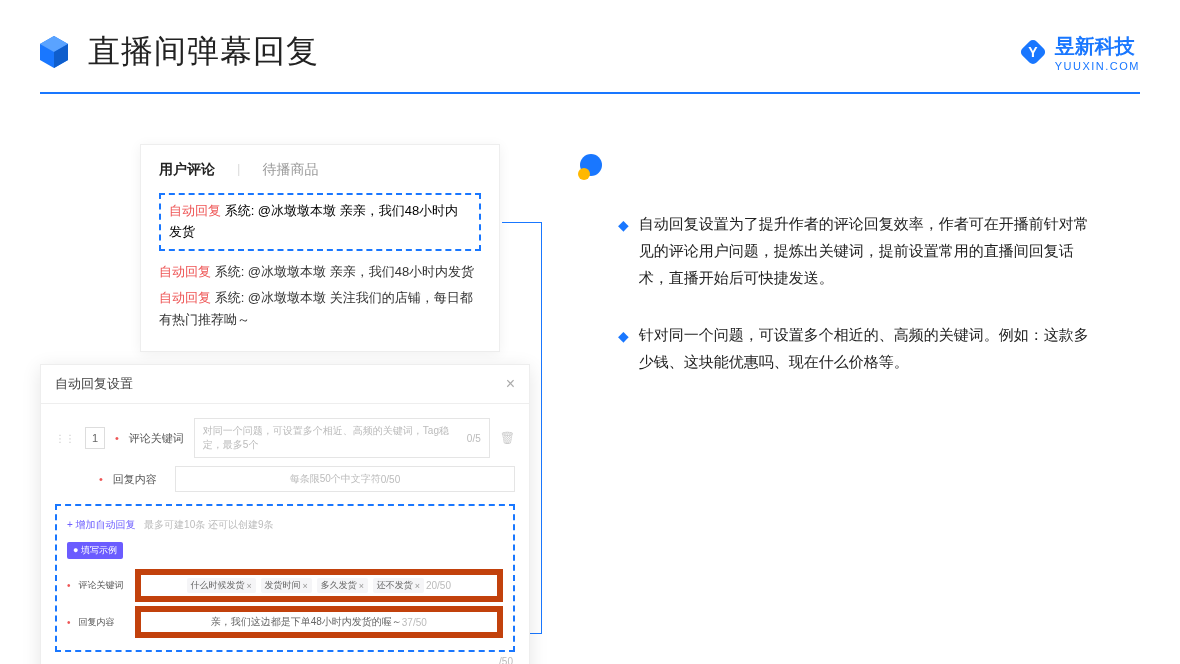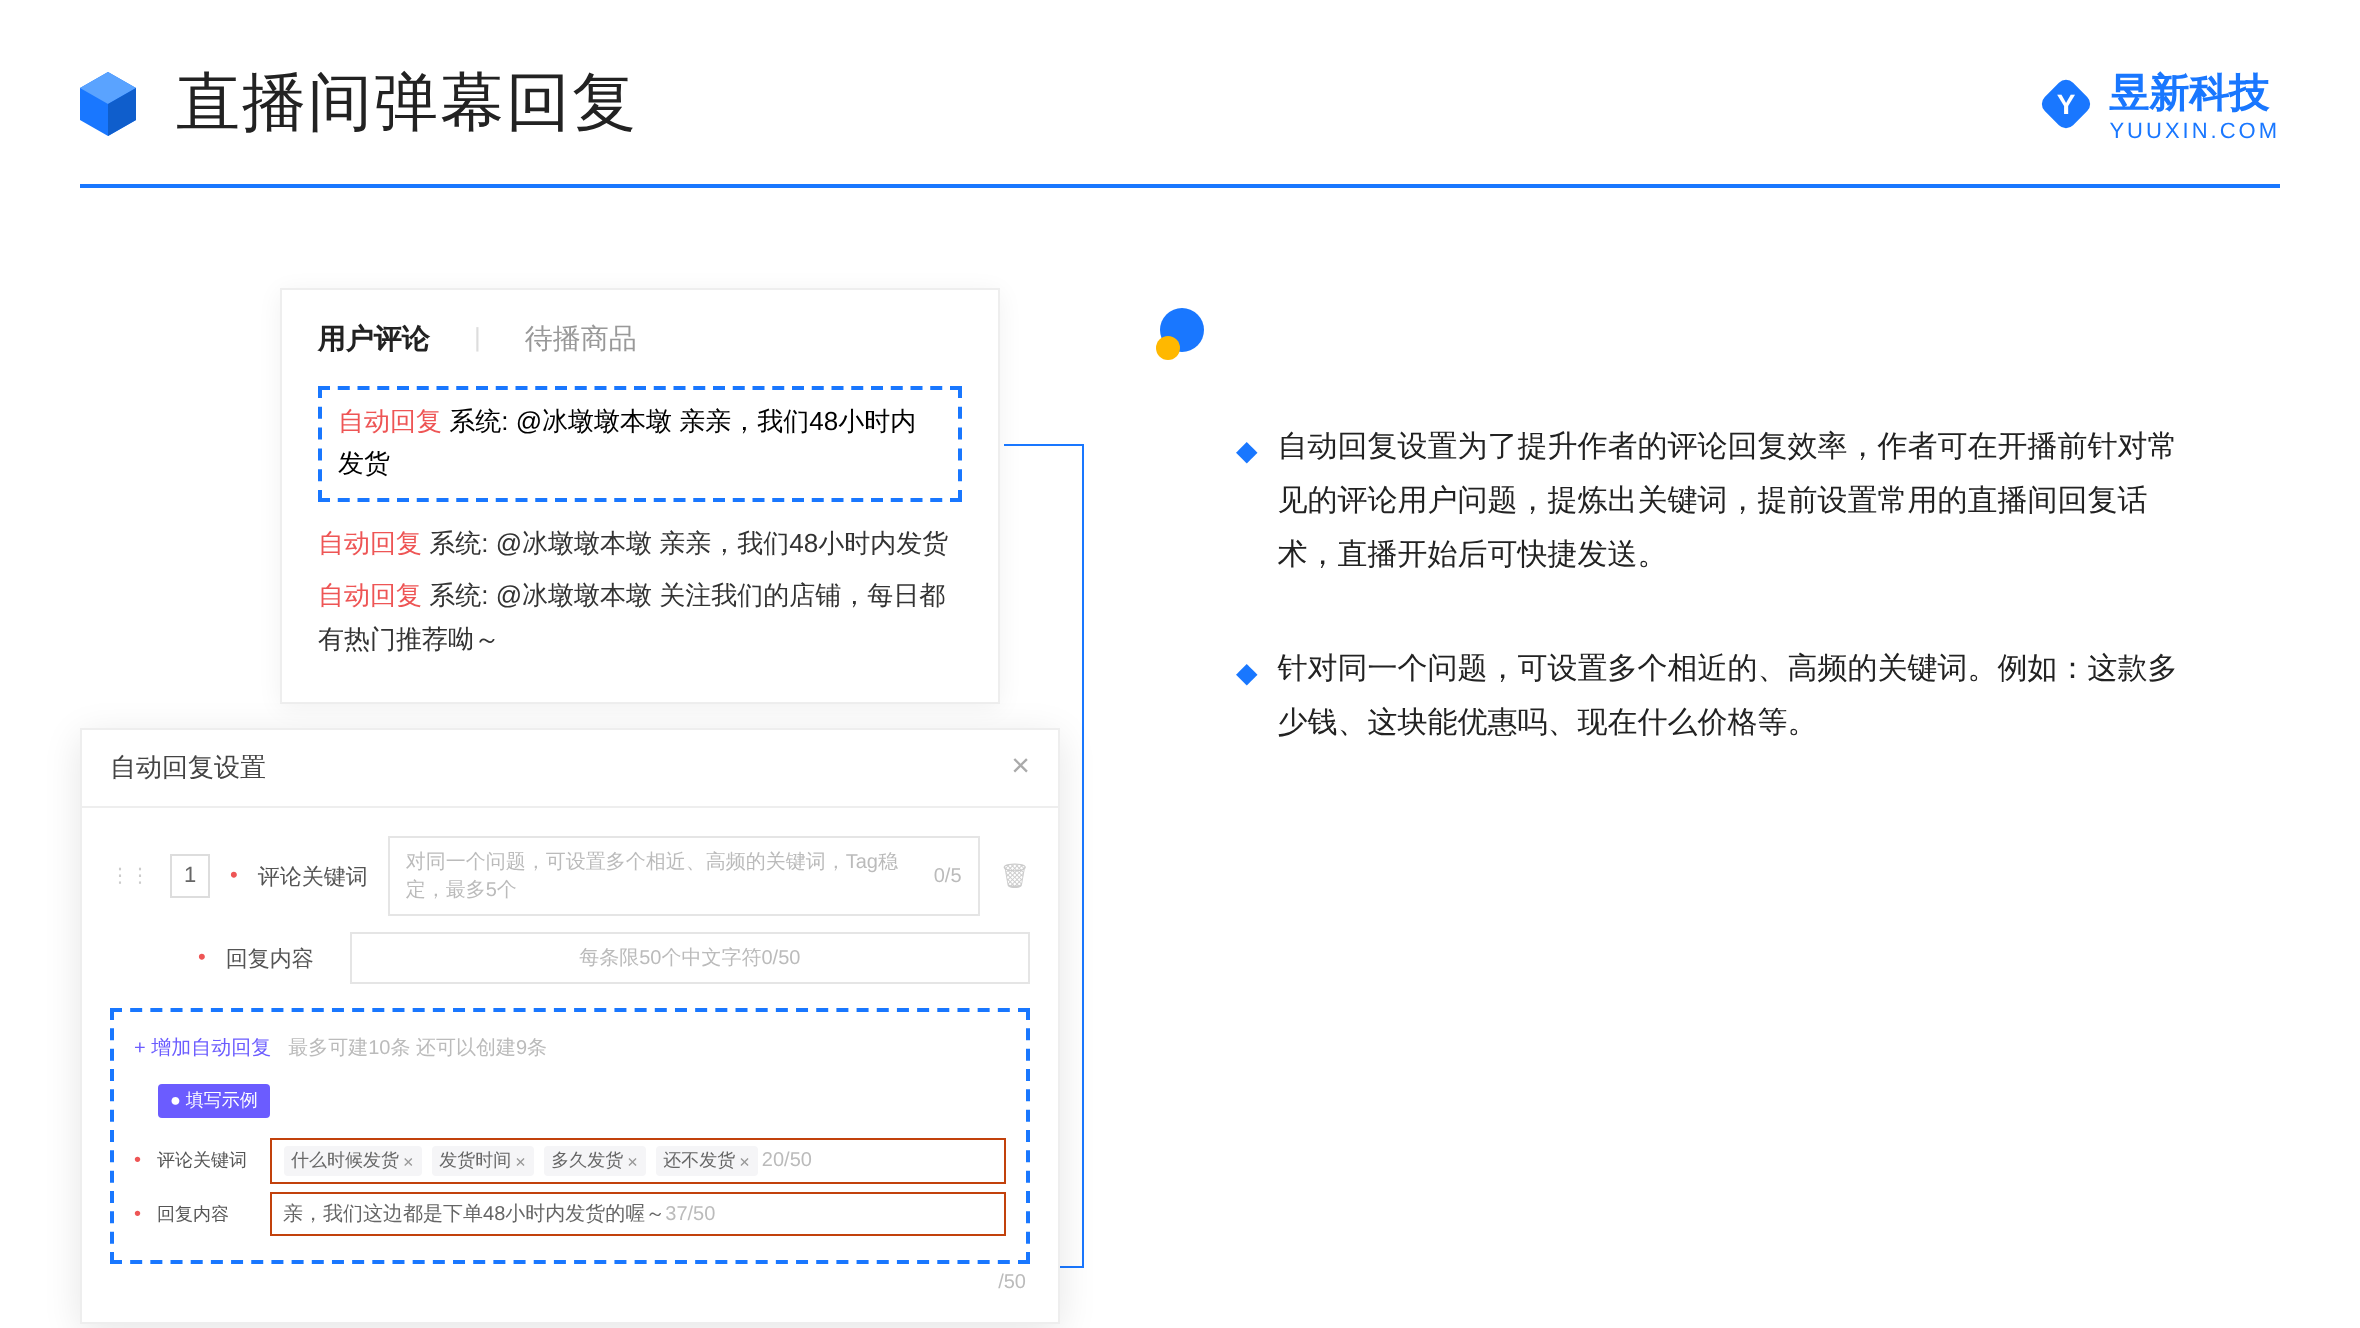--- a/index.html
+++ b/index.html
@@ -39,27 +39,27 @@
 .idx-box { width: 20px; height: 22px; border: 1px solid #ddd; display: flex; align-items: center; justify-content: center; font-size: 11px; color: #666; }
 .dot-red { color: #e55; }
 .form-label { color: #555; min-width: 52px; font-size: 11px; }
 .form-input { flex: 1; border: 1px solid #e5e5e5; padding: 5px 8px; font-size: 10px; color: #bbb; display: flex; justify-content: center; align-items: center; background: #fff; }
 .input-count { color: #bbb; font-size: 10px; }
 .trash { color: #ccc; font-size: 12px; }
 
 .highlight-box2 { border: 2px dashed #1977ff; padding: 8px 10px; margin-top: 12px; }
 .add-link { color: #6b5cff; font-size: 10px; }
 .add-hint { color: #bbb; font-size: 10px; margin-left: 4px; }
-.example-tag { display: inline-block; background: #6b5cff; color: #fff; font-size: 9px; padding: 2px 6px; border-radius: 2px; margin: 6px 12px; }
+.example-tag { display: inline-block; background: #6b5cff; color: #fff; font-size: 9px; padding: 2px 6px; border-radius: 2px; margin: 6px 0; }
 
 .chip { display: inline-flex; align-items: center; background: #f5f5f7; border-radius: 2px; padding: 1px 4px; font-size: 9px; color: #666; margin-right: 2px; }
 .chip-x { margin-left: 2px; color: #999; }
 
 .example-row { display: flex; align-items: center; gap: 8px; margin: 4px 0; font-size: 10px; }
-.example-input { flex: 1; border: 1px solid #c2410c; padding: 3px 6px; display: flex; justify-content: flex-start; align-items: center; background: #fff; }
+.example-input { flex: 1; border: 6px solid #c2410c; padding: 3px 6px; display: flex; justify-content: center; align-items: center; background: #fff; }
 
 .connector { position: absolute; top: 78px; left: 462px; width: 40px; height: 412px; border-top: 1.5px solid #1977ff; border-right: 1.5px solid #1977ff; border-bottom: 1.5px solid #1977ff; pointer-events: none; }
 
 
 .right-panel { flex: 1; padding-top: 10px; }
 .section-head { display: flex; align-items: center; gap: 10px; margin-bottom: 30px; }
 .bubble-icon { position: relative; width: 26px; height: 26px; }
 .bubble-icon .b1 { position: absolute; width: 22px; height: 22px; background: #1977ff; border-radius: 50%; top: 0; left: 2px; }
 .bubble-icon .b2 { position: absolute; width: 12px; height: 12px; background: #ffb800; border-radius: 50%; bottom: 0; left: 0; }
 .section-title { font-size: 22px; color: #222; font-weight: 400; }

